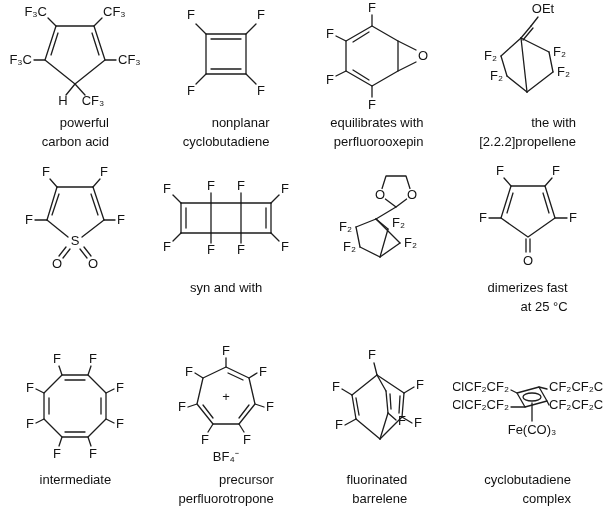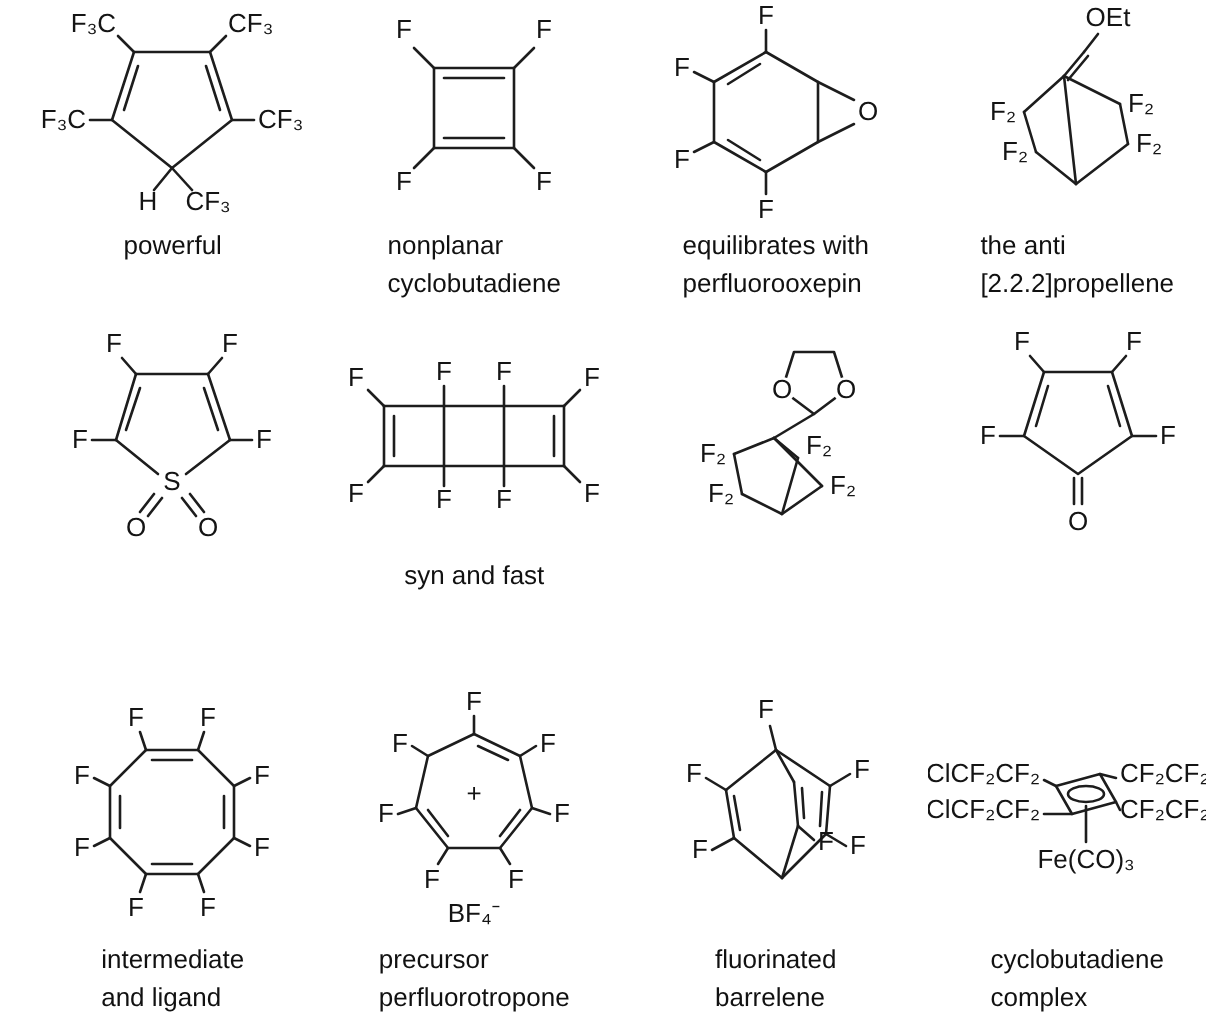--- a/index.html
+++ b/index.html
@@ -4,26 +4,25 @@
 <style>
   html,body{margin:0;padding:0;}
   body{
     width:603px;height:517px;background:#ffffff;overflow:hidden;
     font-family:"Liberation Sans", sans-serif;color:#1d1d1d;
   }
   .grid{
     display:grid;
     grid-template-columns:repeat(4,150.75px);
     grid-template-rows:165px 176px 176px;
-    margin-left:11px;
   }
   .cell{display:flex;flex-direction:column;align-items:center;}
   .cell svg{display:block;flex:0 0 auto;}
   .caption{
-    text-align:left;font-size:13px;line-height:19px;color:#111;margin-top:1px;
+    text-align:right;font-size:13px;line-height:19px;color:#111;margin-top:1px;
   }
   svg.s line, svg.s polygon, svg.s polyline{
     stroke:#1d1d1d;stroke-width:1.3;fill:none;stroke-linecap:round;stroke-linejoin:round;
   }
   svg.s ellipse{stroke:#1d1d1d;stroke-width:1.3;fill:none;}
   svg.s circle.mask{fill:#ffffff;stroke:none;}
   svg.s text{fill:#141414;stroke:none;font-size:13px;font-family:"Liberation Sans",sans-serif;}
 </style>
 </head>
 <body>
@@ -47,20 +46,21 @@
       </g>
       <text x="47" y="16" text-anchor="end">F₃C</text>
       <text x="103" y="16" text-anchor="start">CF₃</text>
       <text x="32" y="64" text-anchor="end">F₃C</text>
       <text x="118" y="64" text-anchor="start">CF₃</text>
       <text x="63" y="105" text-anchor="middle">H</text>
       <text x="93" y="105" text-anchor="middle">CF₃</text>
     </svg>
     <div class="caption">
       <div>powerful</div>
+      <div>carbon acid</div>
     </div>
   </div>
 
   <div class="cell">
     <svg class="s" width="150" height="112" viewBox="0 0 150 112">
       <g>
         <polygon points="55,34 95,34 95,74 55,74"></polygon>
         <line x1="60" y1="39" x2="90" y2="39"></line>
         <line x1="60" y1="69" x2="90" y2="69"></line>
       </g>
@@ -122,21 +122,21 @@
         <line x1="96" y1="52" x2="100" y2="72"></line>
         <line x1="100" y1="72" x2="74" y2="92"></line>
       </g>
       <text x="90" y="13" text-anchor="middle">OEt</text>
       <text x="44" y="60" text-anchor="end">F₂</text>
       <text x="50" y="80" text-anchor="end">F₂</text>
       <text x="100" y="56" text-anchor="start">F₂</text>
       <text x="104" y="76" text-anchor="start">F₂</text>
     </svg>
     <div class="caption">
-      <div>the anti</div>
+      <div>the with</div>
       <div>[2.2.2]propellene</div>
     </div>
   </div>
 
   <div class="cell">
     <svg class="s" width="150" height="112" viewBox="0 0 150 112">
       <g>
         <line x1="47" y1="55" x2="57" y2="22"></line>
         <line x1="57" y1="22" x2="93" y2="22"></line>
         <line x1="93" y1="22" x2="104" y2="55"></line>
@@ -190,21 +190,21 @@
       <text x="20" y="28" text-anchor="end">F</text>
       <text x="20" y="86" text-anchor="end">F</text>
       <text x="60" y="25" text-anchor="middle">F</text>
       <text x="90" y="25" text-anchor="middle">F</text>
       <text x="60" y="89" text-anchor="middle">F</text>
       <text x="90" y="89" text-anchor="middle">F</text>
       <text x="130" y="28" text-anchor="start">F</text>
       <text x="130" y="86" text-anchor="start">F</text>
     </svg>
     <div class="caption">
-      <div>syn and fast</div>
+      <div>syn and with</div>
       <div></div>
     </div>
   </div>
 
   <div class="cell">
     <svg class="s" width="150" height="112" viewBox="0 0 150 112">
       <g>
         <polygon points="94,42 78,30 84,11 104,11 110,30"></polygon>
         <line x1="74" y1="54" x2="94" y2="42"></line>
         <line x1="74" y1="54" x2="54" y2="62"></line>
@@ -240,20 +240,24 @@
         <line x1="92" y1="21" x2="99" y2="13"></line>
         <line x1="48" y1="53" x2="36" y2="53"></line>
         <line x1="102" y1="53" x2="114" y2="53"></line>
       </g>
       <text x="47" y="10" text-anchor="middle">F</text>
       <text x="103" y="10" text-anchor="middle">F</text>
       <text x="34" y="57" text-anchor="end">F</text>
       <text x="116" y="57" text-anchor="start">F</text>
       <text x="75" y="100" text-anchor="middle">O</text>
     </svg>
+    <div class="caption">
+      <div>dimerizes fast</div>
+      <div>at 25 °C</div>
+    </div>
   </div>
 
   <div class="cell">
     <svg class="s" width="150" height="128" viewBox="0 0 150 128">
       <g>
         <polygon points="106,78 88,96 62,96 44,78 44,52 62,34 88,34 106,52"></polygon>
         <line x1="65" y1="39" x2="85" y2="39"></line>
         <line x1="65" y1="91" x2="85" y2="91"></line>
         <line x1="49" y1="57" x2="49" y2="73"></line>
         <line x1="101" y1="57" x2="101" y2="73"></line>
@@ -272,21 +276,20 @@
       <text x="34" y="87" text-anchor="end">F</text>
       <text x="116" y="51" text-anchor="start">F</text>
       <text x="116" y="87" text-anchor="start">F</text>
       <text x="57" y="22" text-anchor="middle">F</text>
       <text x="93" y="22" text-anchor="middle">F</text>
       <text x="57" y="117" text-anchor="middle">F</text>
       <text x="93" y="117" text-anchor="middle">F</text>
     </svg>
     <div class="caption">
       <div>intermediate</div>
-      <div>and ligand</div>
     </div>
   </div>
 
   <div class="cell">
     <svg class="s" width="150" height="128" viewBox="0 0 150 128">
       <g>
         <polygon points="75,26 98,37 104,63 88,83 62,83 46,63 52,37"></polygon>
         <line x1="77" y1="32" x2="92" y2="39"></line>
         <line x1="98" y1="64" x2="88" y2="77"></line>
         <line x1="62" y1="77" x2="52" y2="64"></line>

